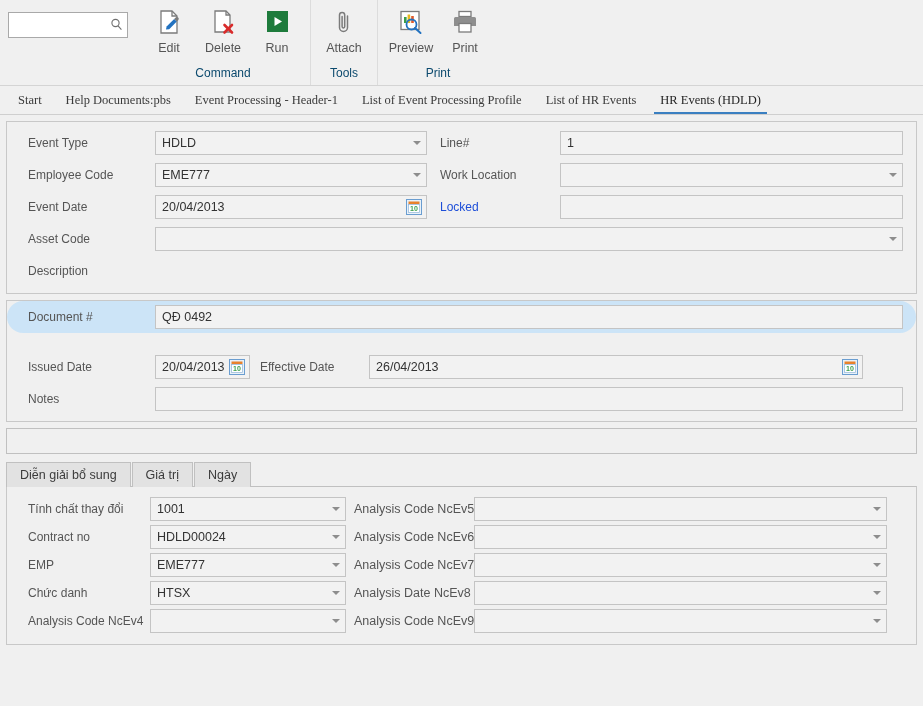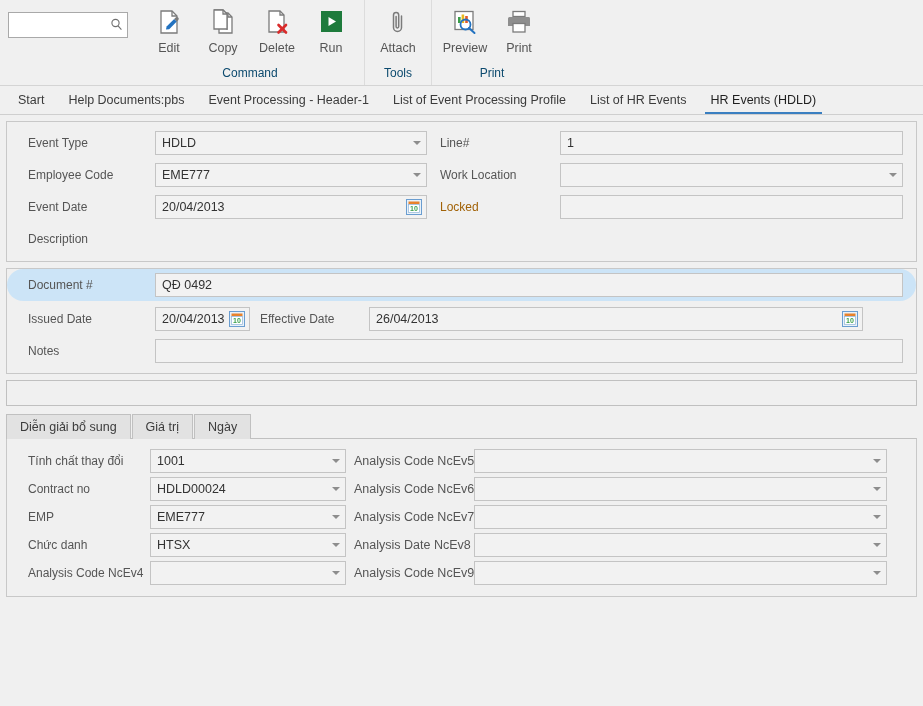--- a/index.html
+++ b/index.html
@@ -86,20 +86,21 @@
   }
 
   
   #tabstrip {
     height: 29px;
     background: #f0f0f0;
     border-bottom: 1px solid #cfcfcf;
     display: flex;
     align-items: stretch;
     padding-left: 6px;
+    font-family: Liberation Serif, serif;
   }
   .doc-tab {
     display: flex; align-items: center;
     padding: 0 12px;
     font-size: 12.5px;
     color: #3b3b3b;
     white-space: nowrap;
     cursor: default;
     position: relative;
   }
@@ -124,21 +125,21 @@
 
   .row { display: flex; align-items: center; height: 28px; margin-bottom: 4px; }
   .row:last-child { margin-bottom: 0; }
 
   .lab {
     color: #555;
     font-size: 12px;
     white-space: nowrap;
     padding-left: 13px;
   }
-  .lab.dim { color: #a16207; }
+  .lab.dim { color: #1d4ed8; }
 
   .fld {
     height: 24px;
     background: #f2f2f2;
     border: 1px solid #c4c4c4;
     display: flex;
     align-items: center;
     padding: 0 4px 0 6px;
     color: #333;
     font-size: 12.5px;
@@ -160,21 +161,21 @@
   }
   .cal {
     width: 16px; height: 16px;
     flex: 0 0 auto;
     margin-left: 4px;
   }
 
   
   .band-blue {
     background: #cce4f7;
-    margin: -7px -8px 4px -8px;
+    margin: -7px -8px 20px -8px;
     padding: 3px 12px 3px 8px;
     height: 32px;
     display: flex; align-items: center; border-radius: 16px;
   }
   .band-blue .lab { padding-left: 13px; }
 
   
   #inner-tabs {
     display: flex;
     align-items: flex-end;
@@ -244,32 +245,20 @@
           <svg width="28" height="28" viewBox="0 0 28 28">
             <path d="M6 3 H17 L22 8 V25 H6 Z" fill="#fff" stroke="#7b7b7b" stroke-width="1.3"></path>
             <path d="M17 3 V8 H22" fill="none" stroke="#7b7b7b" stroke-width="1.3"></path>
             <path d="M11 21.5 L11.6 18.6 L19.2 11 L21.8 13.6 L14.2 21.2 Z" fill="#2272c0"></path>
             <path d="M19.2 11 L21.8 13.6 L23.2 12.2 A1.8 1.8 0 0 0 20.6 9.6 Z" fill="#7b7b7b"></path>
           </svg>
         </span>
         <span class="lbl">Edit</span>
       </div>
 
-      <div class="cmd">
-        <span class="glyph">
-          <svg width="28" height="28" viewBox="0 0 28 28">
-            <path d="M10 5 H19 L23 9 V25 H10 Z" fill="#fff" stroke="#7b7b7b" stroke-width="1.3"></path>
-            <path d="M19 5 V9 H23" fill="none" stroke="#7b7b7b" stroke-width="1.3"></path>
-            <path d="M5 2 H14 L18 6 V22" fill="#fff" stroke="#7b7b7b" stroke-width="1.3"></path>
-            <path d="M5 2 H14 L18 6 V21 H5 Z" fill="#fff" stroke="#7b7b7b" stroke-width="1.3"></path>
-            <path d="M14 2 V6 H18" fill="none" stroke="#7b7b7b" stroke-width="1.3"></path>
-          </svg>
-        </span>
-        <span class="lbl">Copy</span>
-      </div>
 
       <div class="cmd">
         <span class="glyph">
           <svg width="28" height="28" viewBox="0 0 28 28">
             <path d="M6 3 H17 L21 7 V24 H6 Z" fill="#fff" stroke="#7b7b7b" stroke-width="1.3"></path>
             <path d="M17 3 V7 H21" fill="none" stroke="#7b7b7b" stroke-width="1.3"></path>
             <g stroke="#d92b2b" stroke-width="2.6" stroke-linecap="round">
               <line x1="15.5" y1="17" x2="23" y2="24.5"></line>
               <line x1="23" y1="17" x2="15.5" y2="24.5"></line>
             </g>
@@ -402,20 +391,27 @@
             <text x="8" y="12.1" font-family="Liberation Sans, sans-serif" font-size="7" font-weight="bold" fill="#3a9e4a" text-anchor="middle">10</text>
           </svg>
         </span>
       </div>
       <div class="lab dim" style="width:133px">Locked</div>
       <div class="fld" style="width:343px">
         <span class="val"></span>
       </div>
     </div>
 
+    <div class="row">
+      <div class="lab" style="width:140px">Asset Code</div>
+      <div class="fld" style="width:748px">
+        <span class="val"></span>
+        <span class="caret"></span>
+      </div>
+    </div>
 
     <div class="row">
       <div class="lab" style="width:140px">Description</div>
     </div>
 
   </div>
 
   <div class="panel">
 
     <div class="band-blue">

